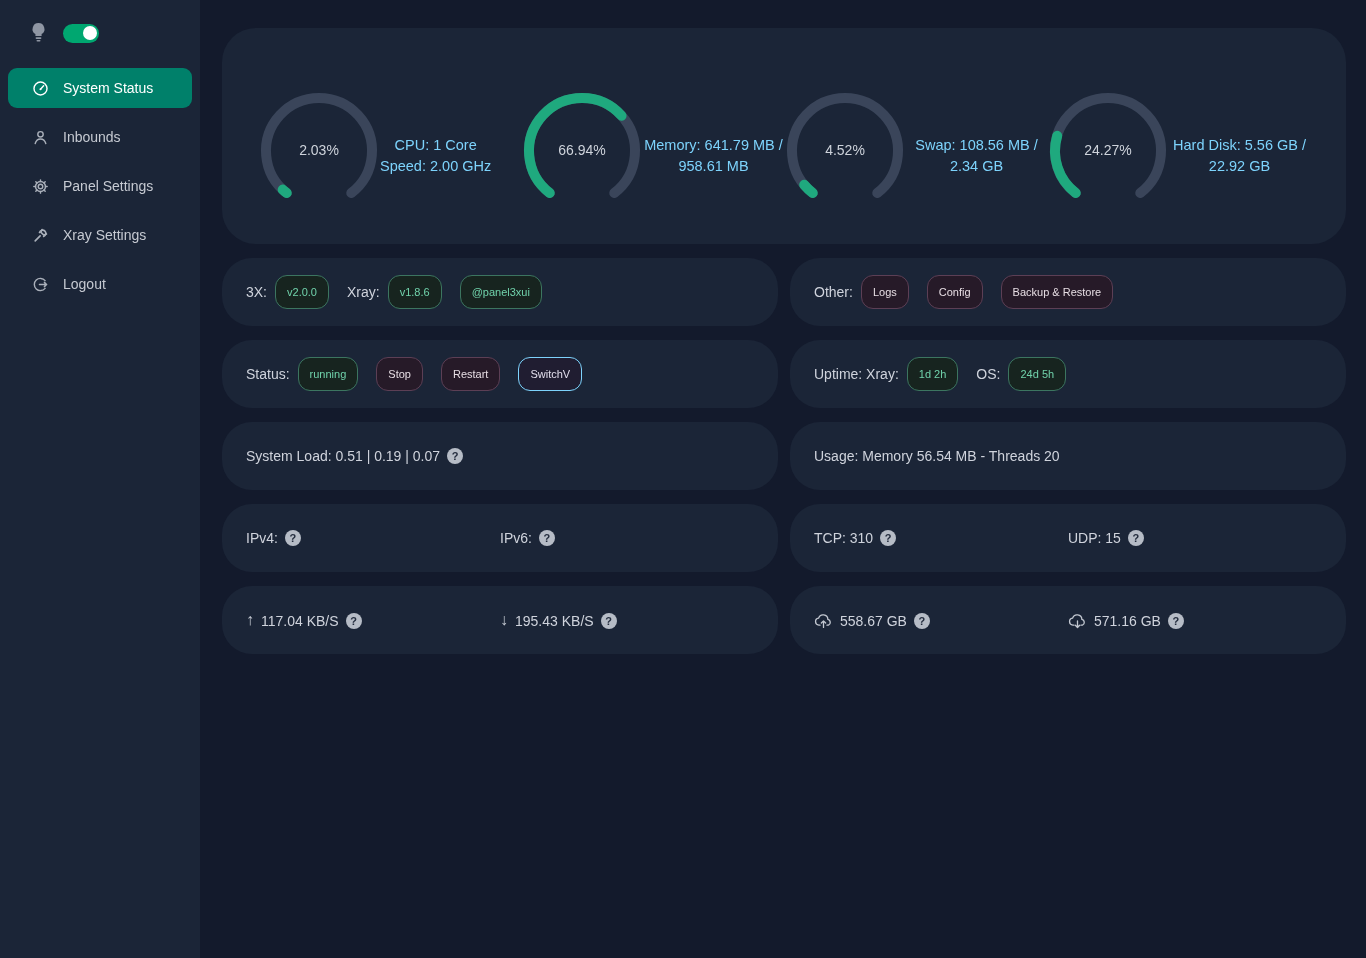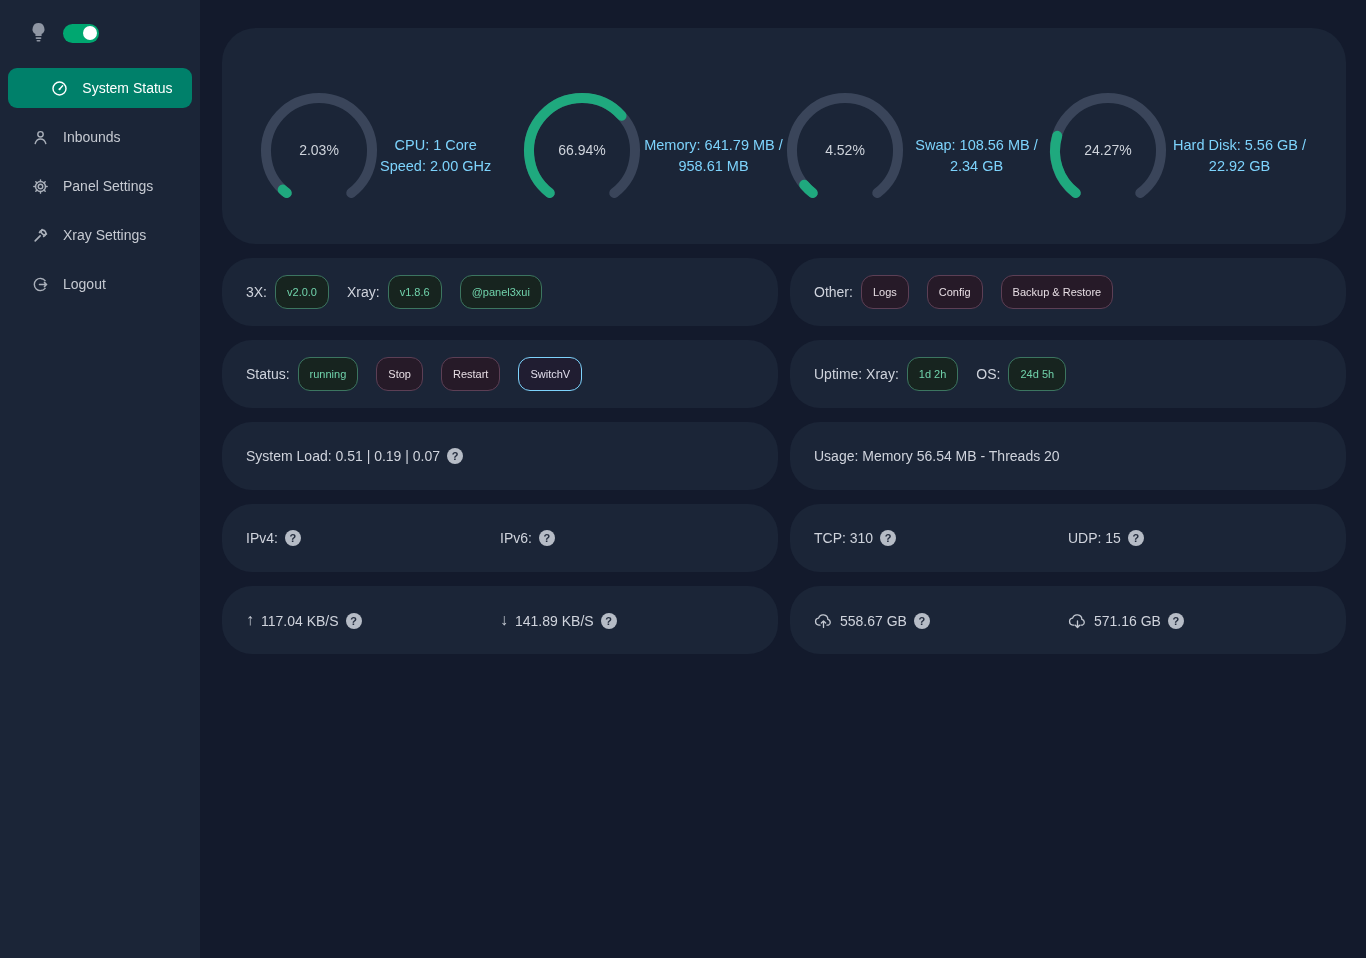--- a/index.html
+++ b/index.html
@@ -30,21 +30,21 @@
     width: 14px; height: 14px; border-radius: 50%; background: #ffffff;
   }
   .nav-item {
     display: flex; align-items: center;
     height: 40px; margin: 0 8px 8px 8px;
     padding-left: 24px; gap: 14px;
     border-radius: 9px; cursor: pointer;
     color: #c6cad2; font-size: 14px;
   }
   .nav-item .nav-icon { display: flex; align-items: center; color: #aab0ba; }
-  .nav-item.active { background: #00806a; color: #ffffff; justify-content: center; }
+  .nav-item.active { background: #00806a; color: #ffffff; }
   .nav-item.active .nav-icon { color: #ffffff; }
   .nav-item:not(.active) { margin-bottom: 9px; margin-top: 9px; }
   
   .main { flex: 1; padding: 28px 20px 0 22px; }
   .card {
     background: #1b2537;
     border-radius: 30px;
   }
   .top-card {
     height: 216px;
@@ -292,21 +292,21 @@
     </div>
 
     <div class="card info-card">
       <span class="half">
         <span class="arrow-glyph">↑</span>
         <span>117.04 KB/S</span>
         <span class="help">?</span>
       </span>
       <span class="half">
         <span class="arrow-glyph">↓</span>
-        <span>141.89 KB/S</span>
+        <span>195.43 KB/S</span>
         <span class="help">?</span>
       </span>
     </div>
 
     <div class="card info-card">
       <span class="half">
         <span class="mini-icon">
           <svg width="19" height="17" viewBox="0 0 24 22" fill="none" stroke="currentColor" stroke-width="1.7" stroke-linecap="round" stroke-linejoin="round">
             <path d="M7.5 17 H6 A4.5 4.5 0 0 1 5.6 8.05 A6.2 6.2 0 0 1 17.7 9.6 A3.9 3.9 0 0 1 18.4 17 H16.5"></path>
             <path d="M12 20 V11.5 M9.2 14.3 L12 11.5 L14.8 14.3"></path>

